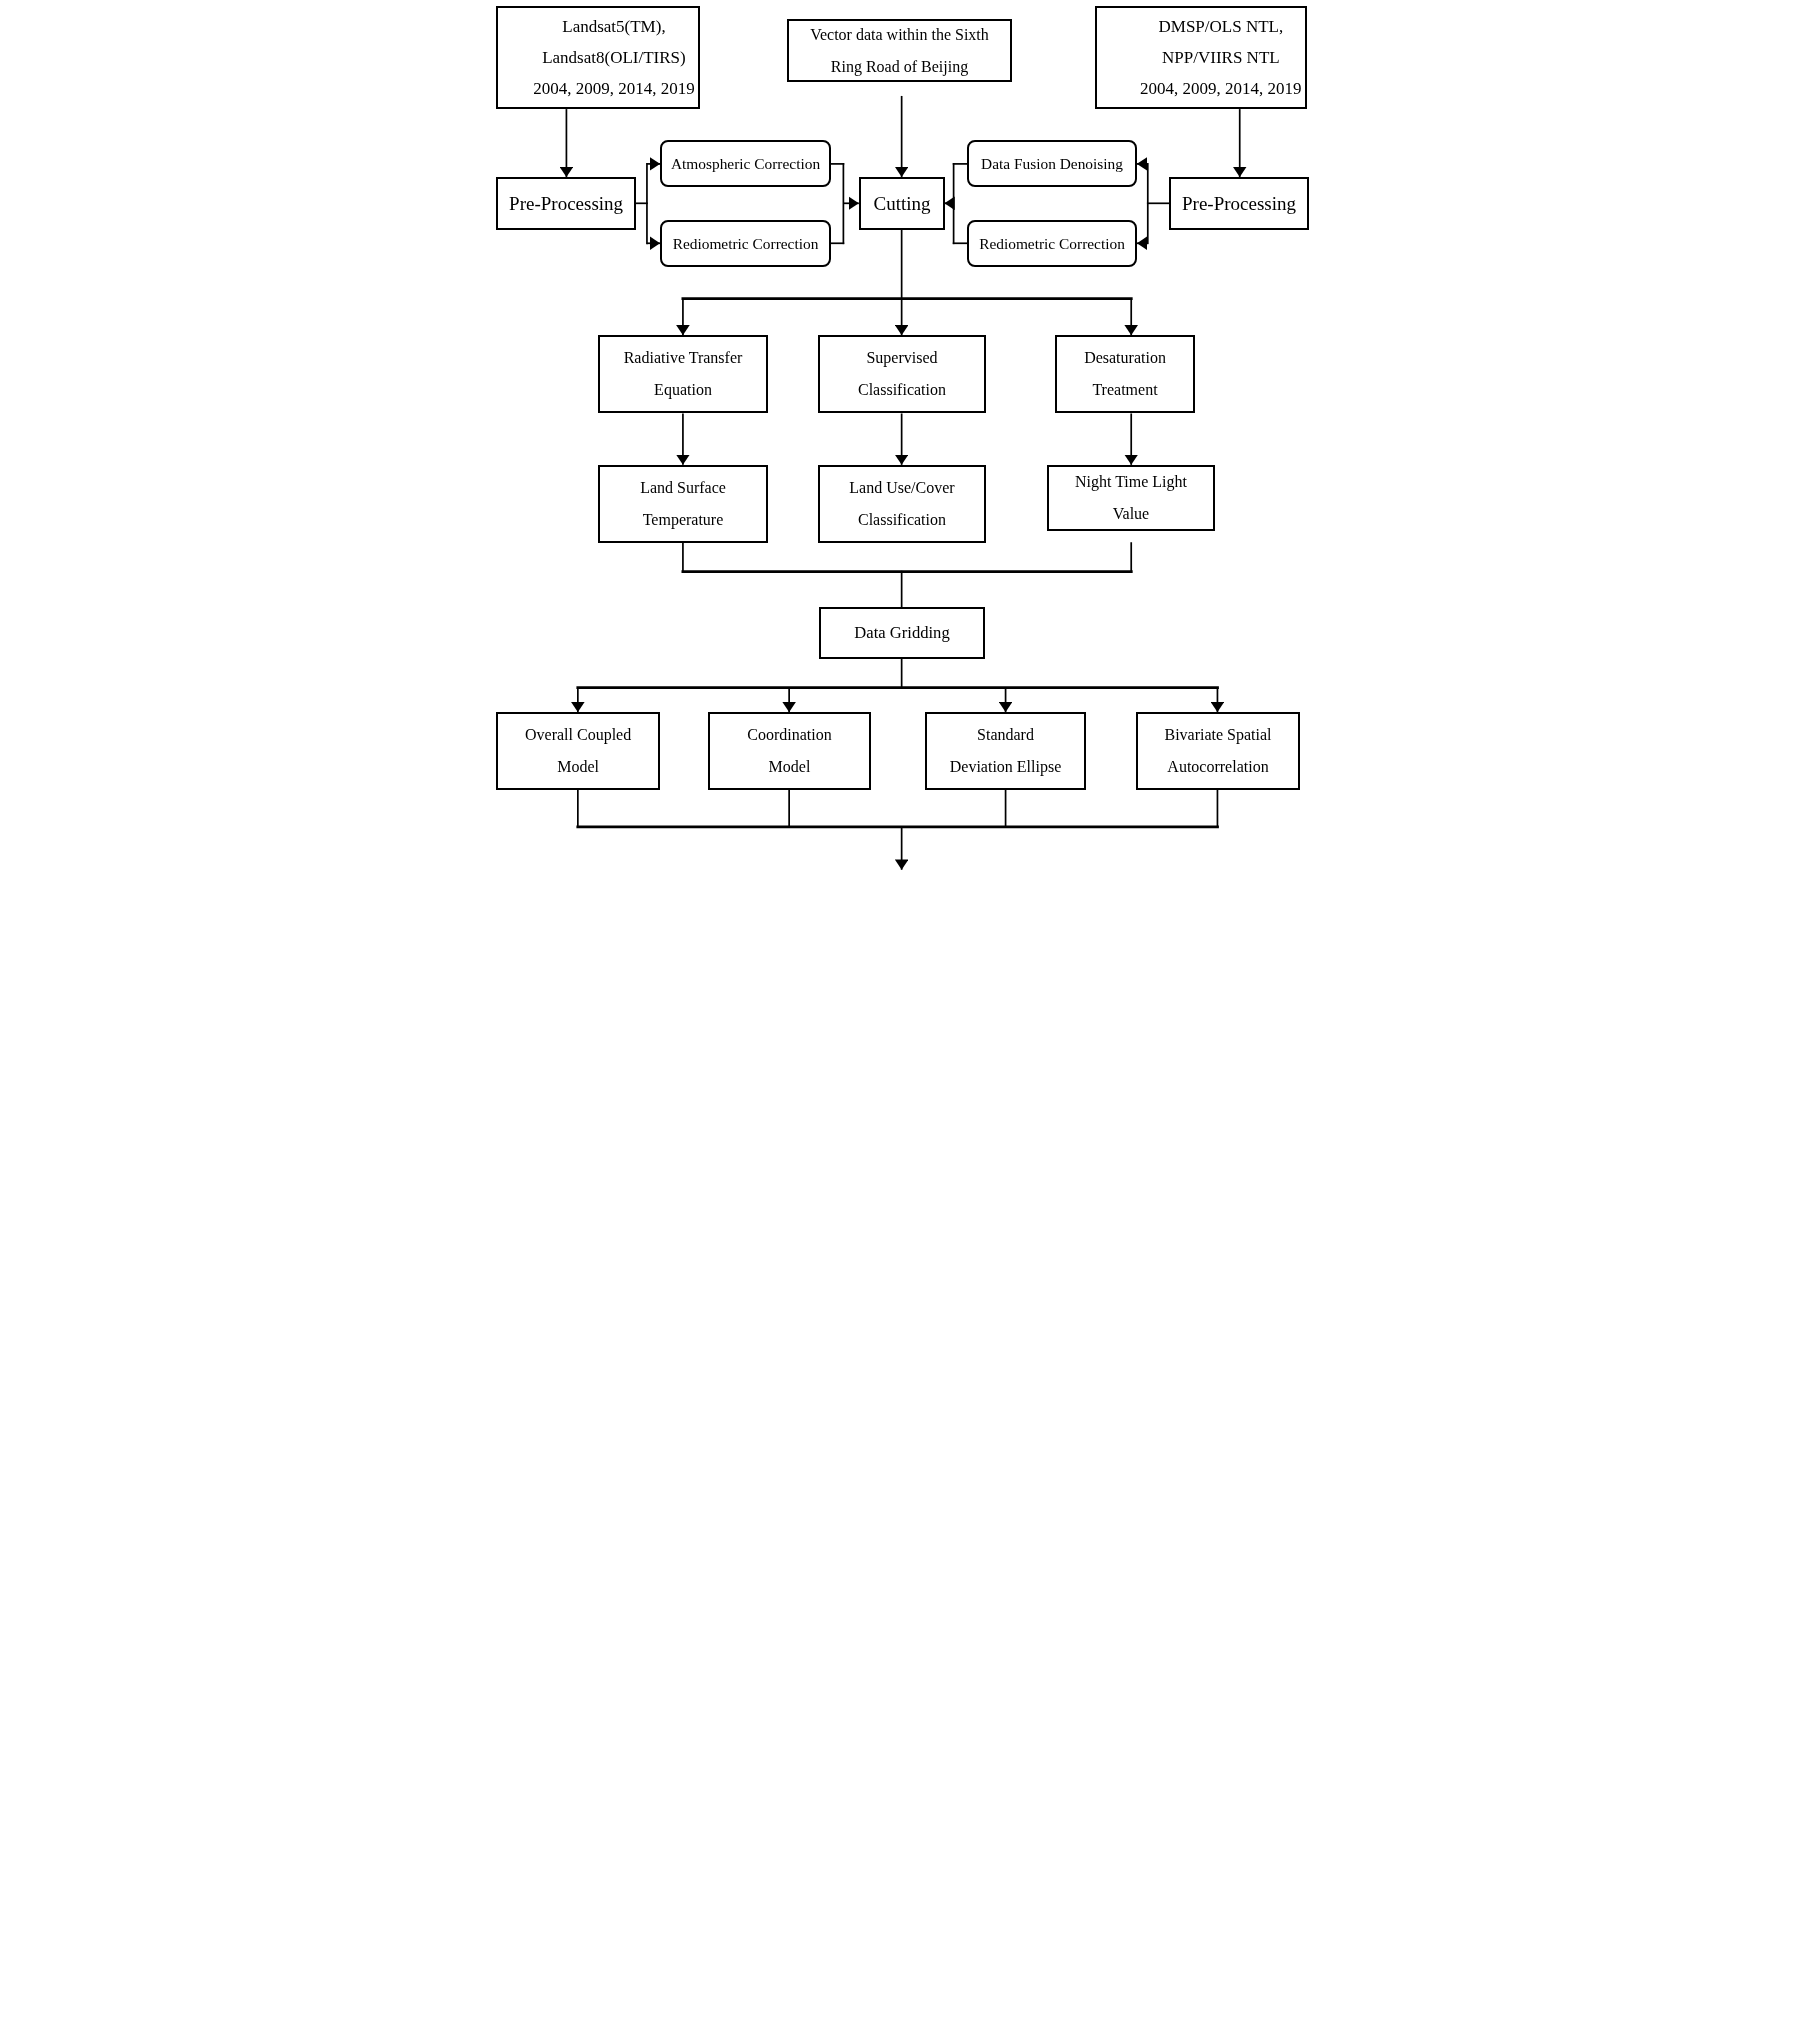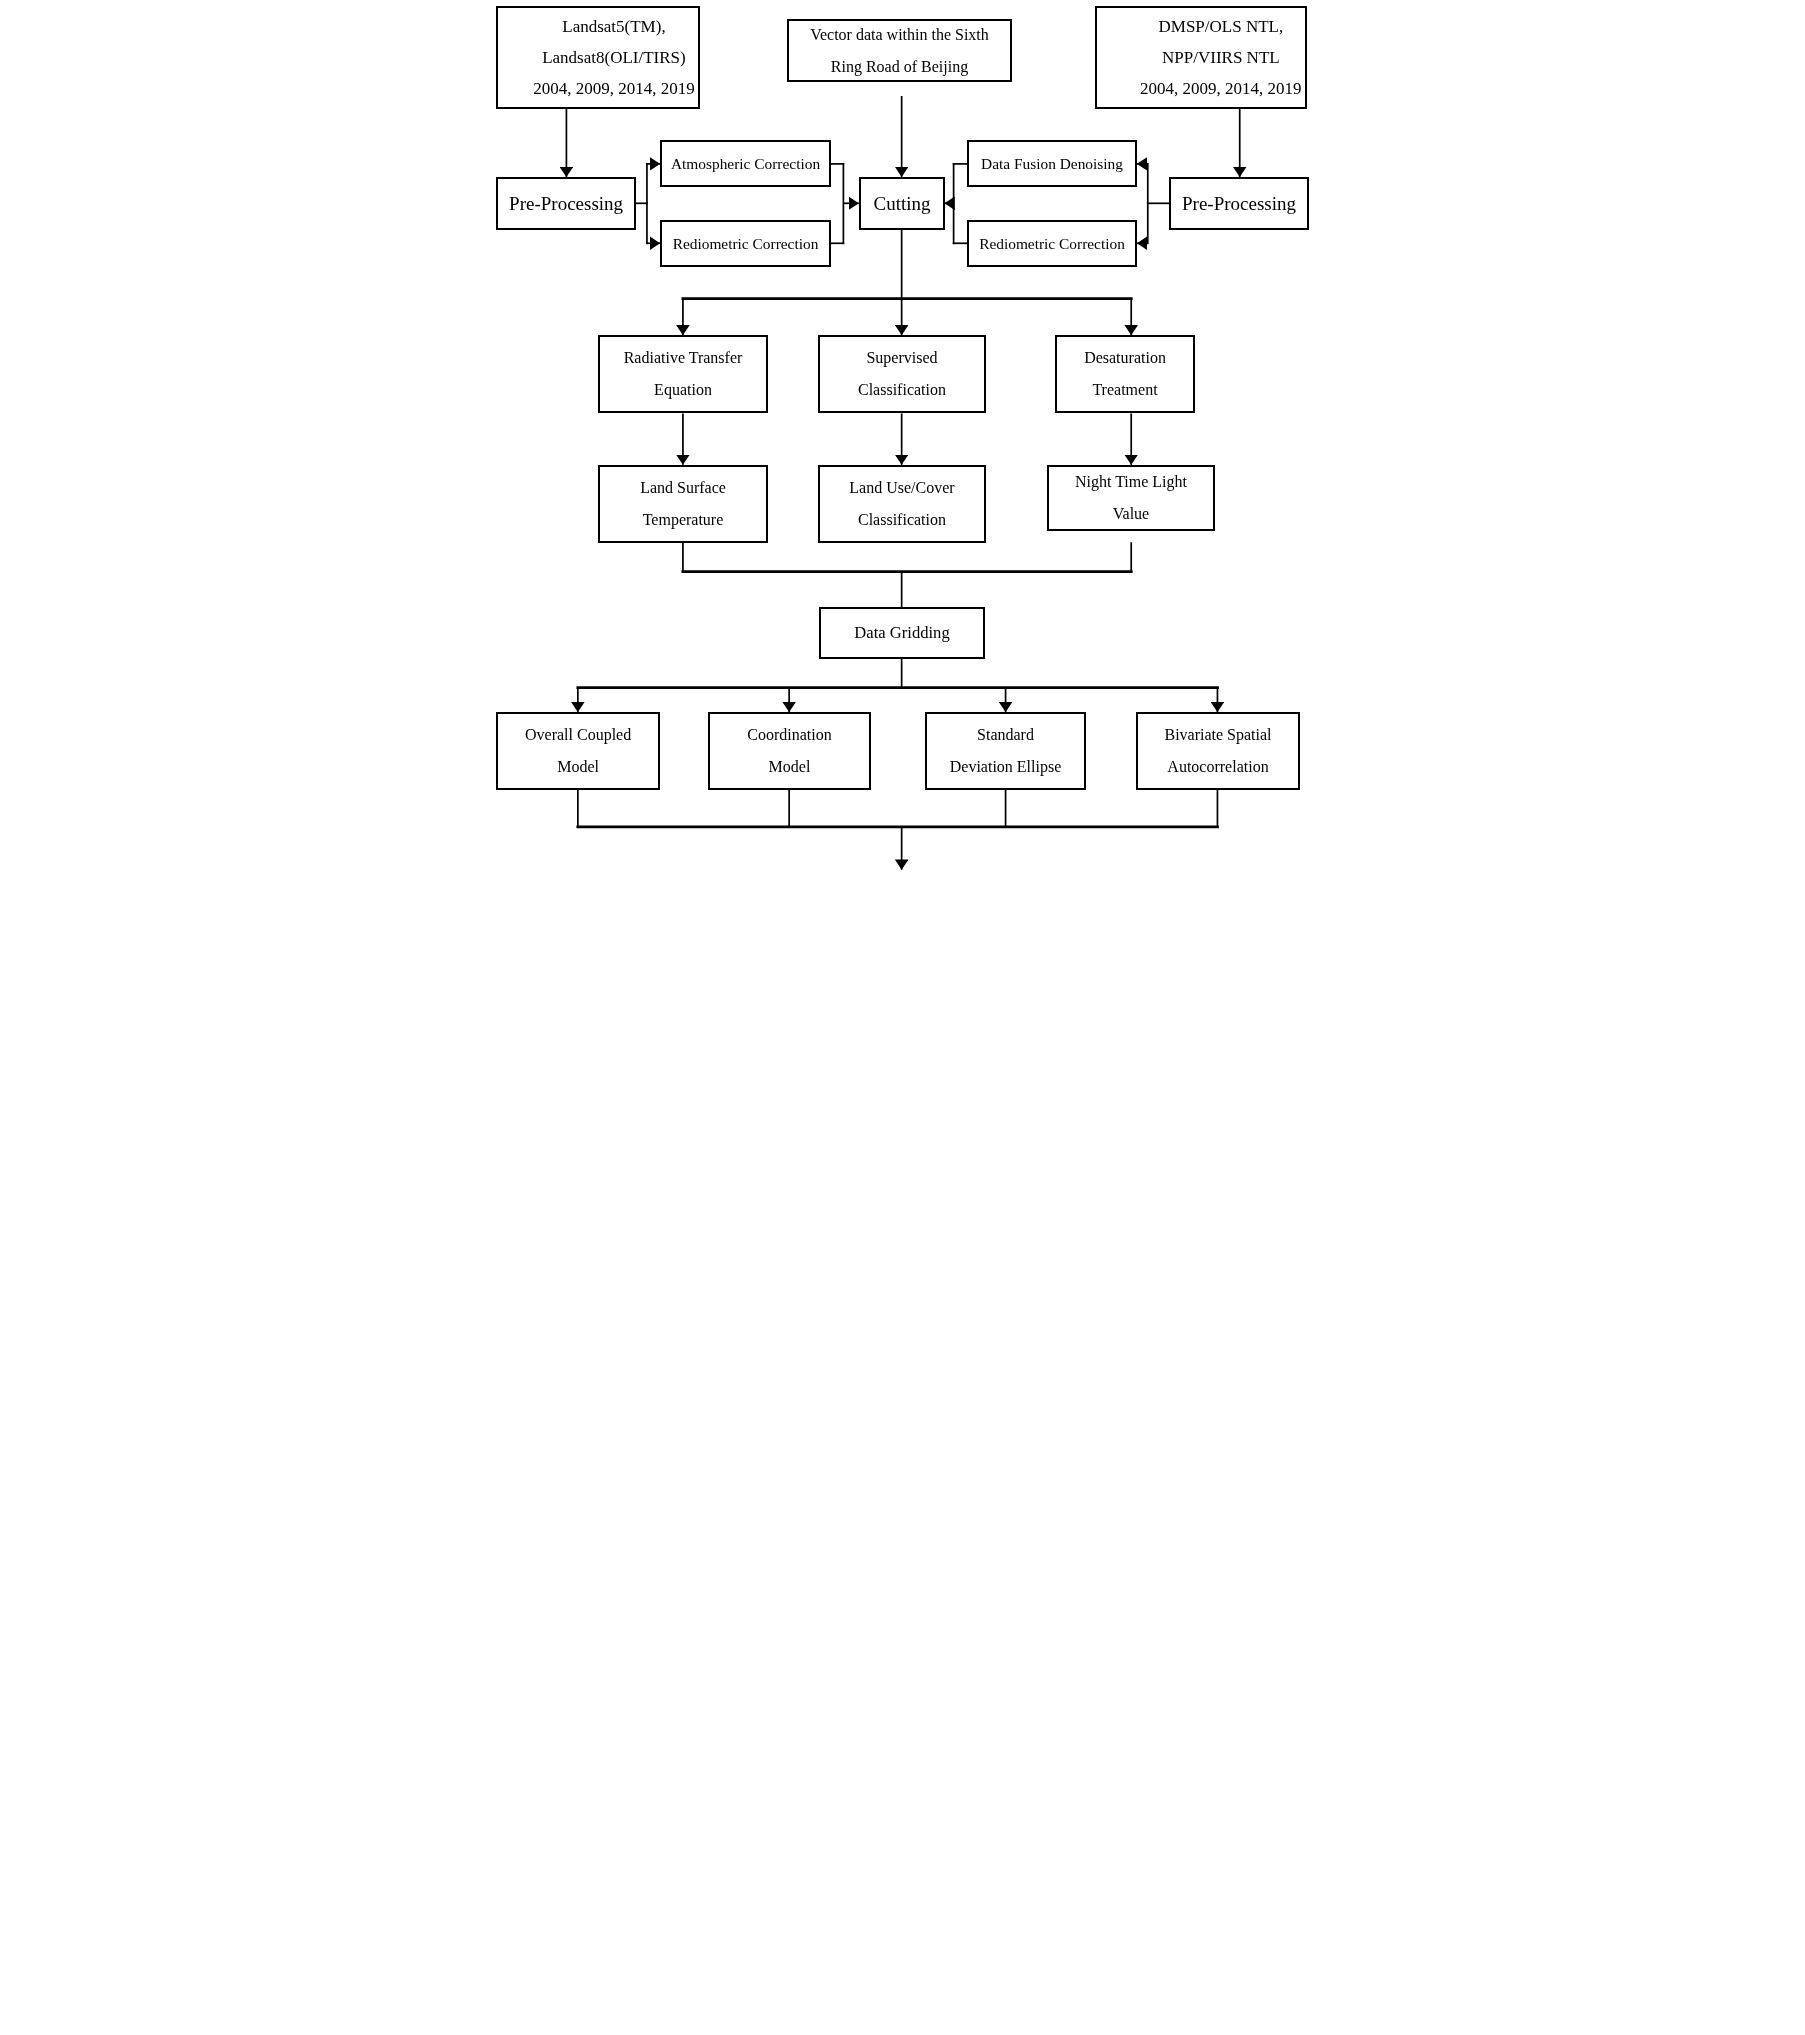--- a/index.html
+++ b/index.html
@@ -20,21 +20,21 @@
     border:2.3px solid #000000;
     display:flex;
     align-items:center;
     justify-content:center;
     text-align:center;
     font-size:19px;
   }
   .node .label{white-space:pre-line;display:block;padding:0 3.4px;}
   .n-3line{font-size:17px;line-height:31px;justify-content:flex-end;}
   .n-2line{font-size:16px;line-height:32px;}
-  .n-corr{font-size:15.4px;}
+  .n-corr{font-size:15.4px;border-radius:8px;}
   .n-final{font-size:16px;}
   .n-grid{font-size:16.6px;}
 </style>
 </head>
 <body>
 
 <div class="canvas">
 
   <svg class="wires" width="823" height="928" viewBox="0 0 1441 1625" aria-hidden="true">
     <defs>

